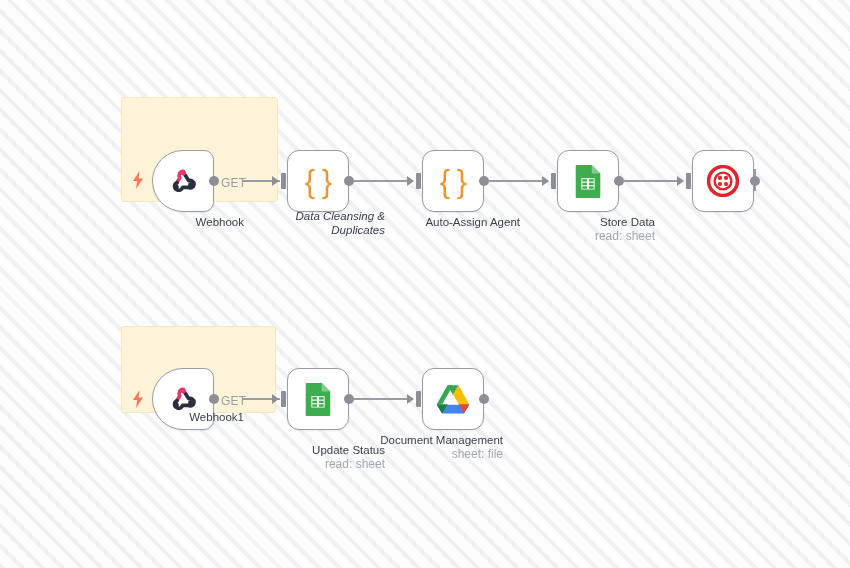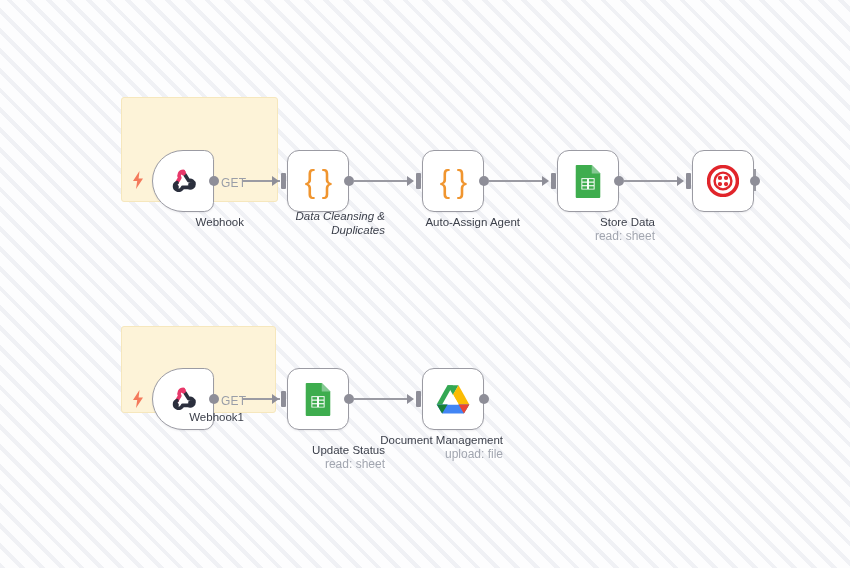--- a/index.html
+++ b/index.html
@@ -300,17 +300,17 @@
         <path d="M31.8 1.5 L47 28.4 L39.4 41.3 L24 14.6 z" fill="#fbbc04"></path>
         <path d="M1 28.4 L8.6 41.3 L39.4 41.3 L47 28.4 z" fill="#4285f4"></path>
         <path d="M1 28.4 L8.6 41.3 L16.3 28.4 z" fill="#188038"></path>
         <path d="M47 28.4 L39.4 41.3 L31.8 28.4 z" fill="#ea4335"></path>
         <path d="M16.3 28.4 L31.8 28.4 L24 14.8 z" fill="#ffffff"></path>
       </svg>
     </span>
   </div>
   <div class="node-caption" style="left:361px; top:433px; width:142px;">
     <span>Document Management</span>
-    <span class="node-sublabel">upload: file</span>
+    <span class="node-sublabel">sheet: file</span>
   </div>
   <div class="handle-out" style="left:479px; top:394px;"></div>
 
 </div>
 
 </body></html>

